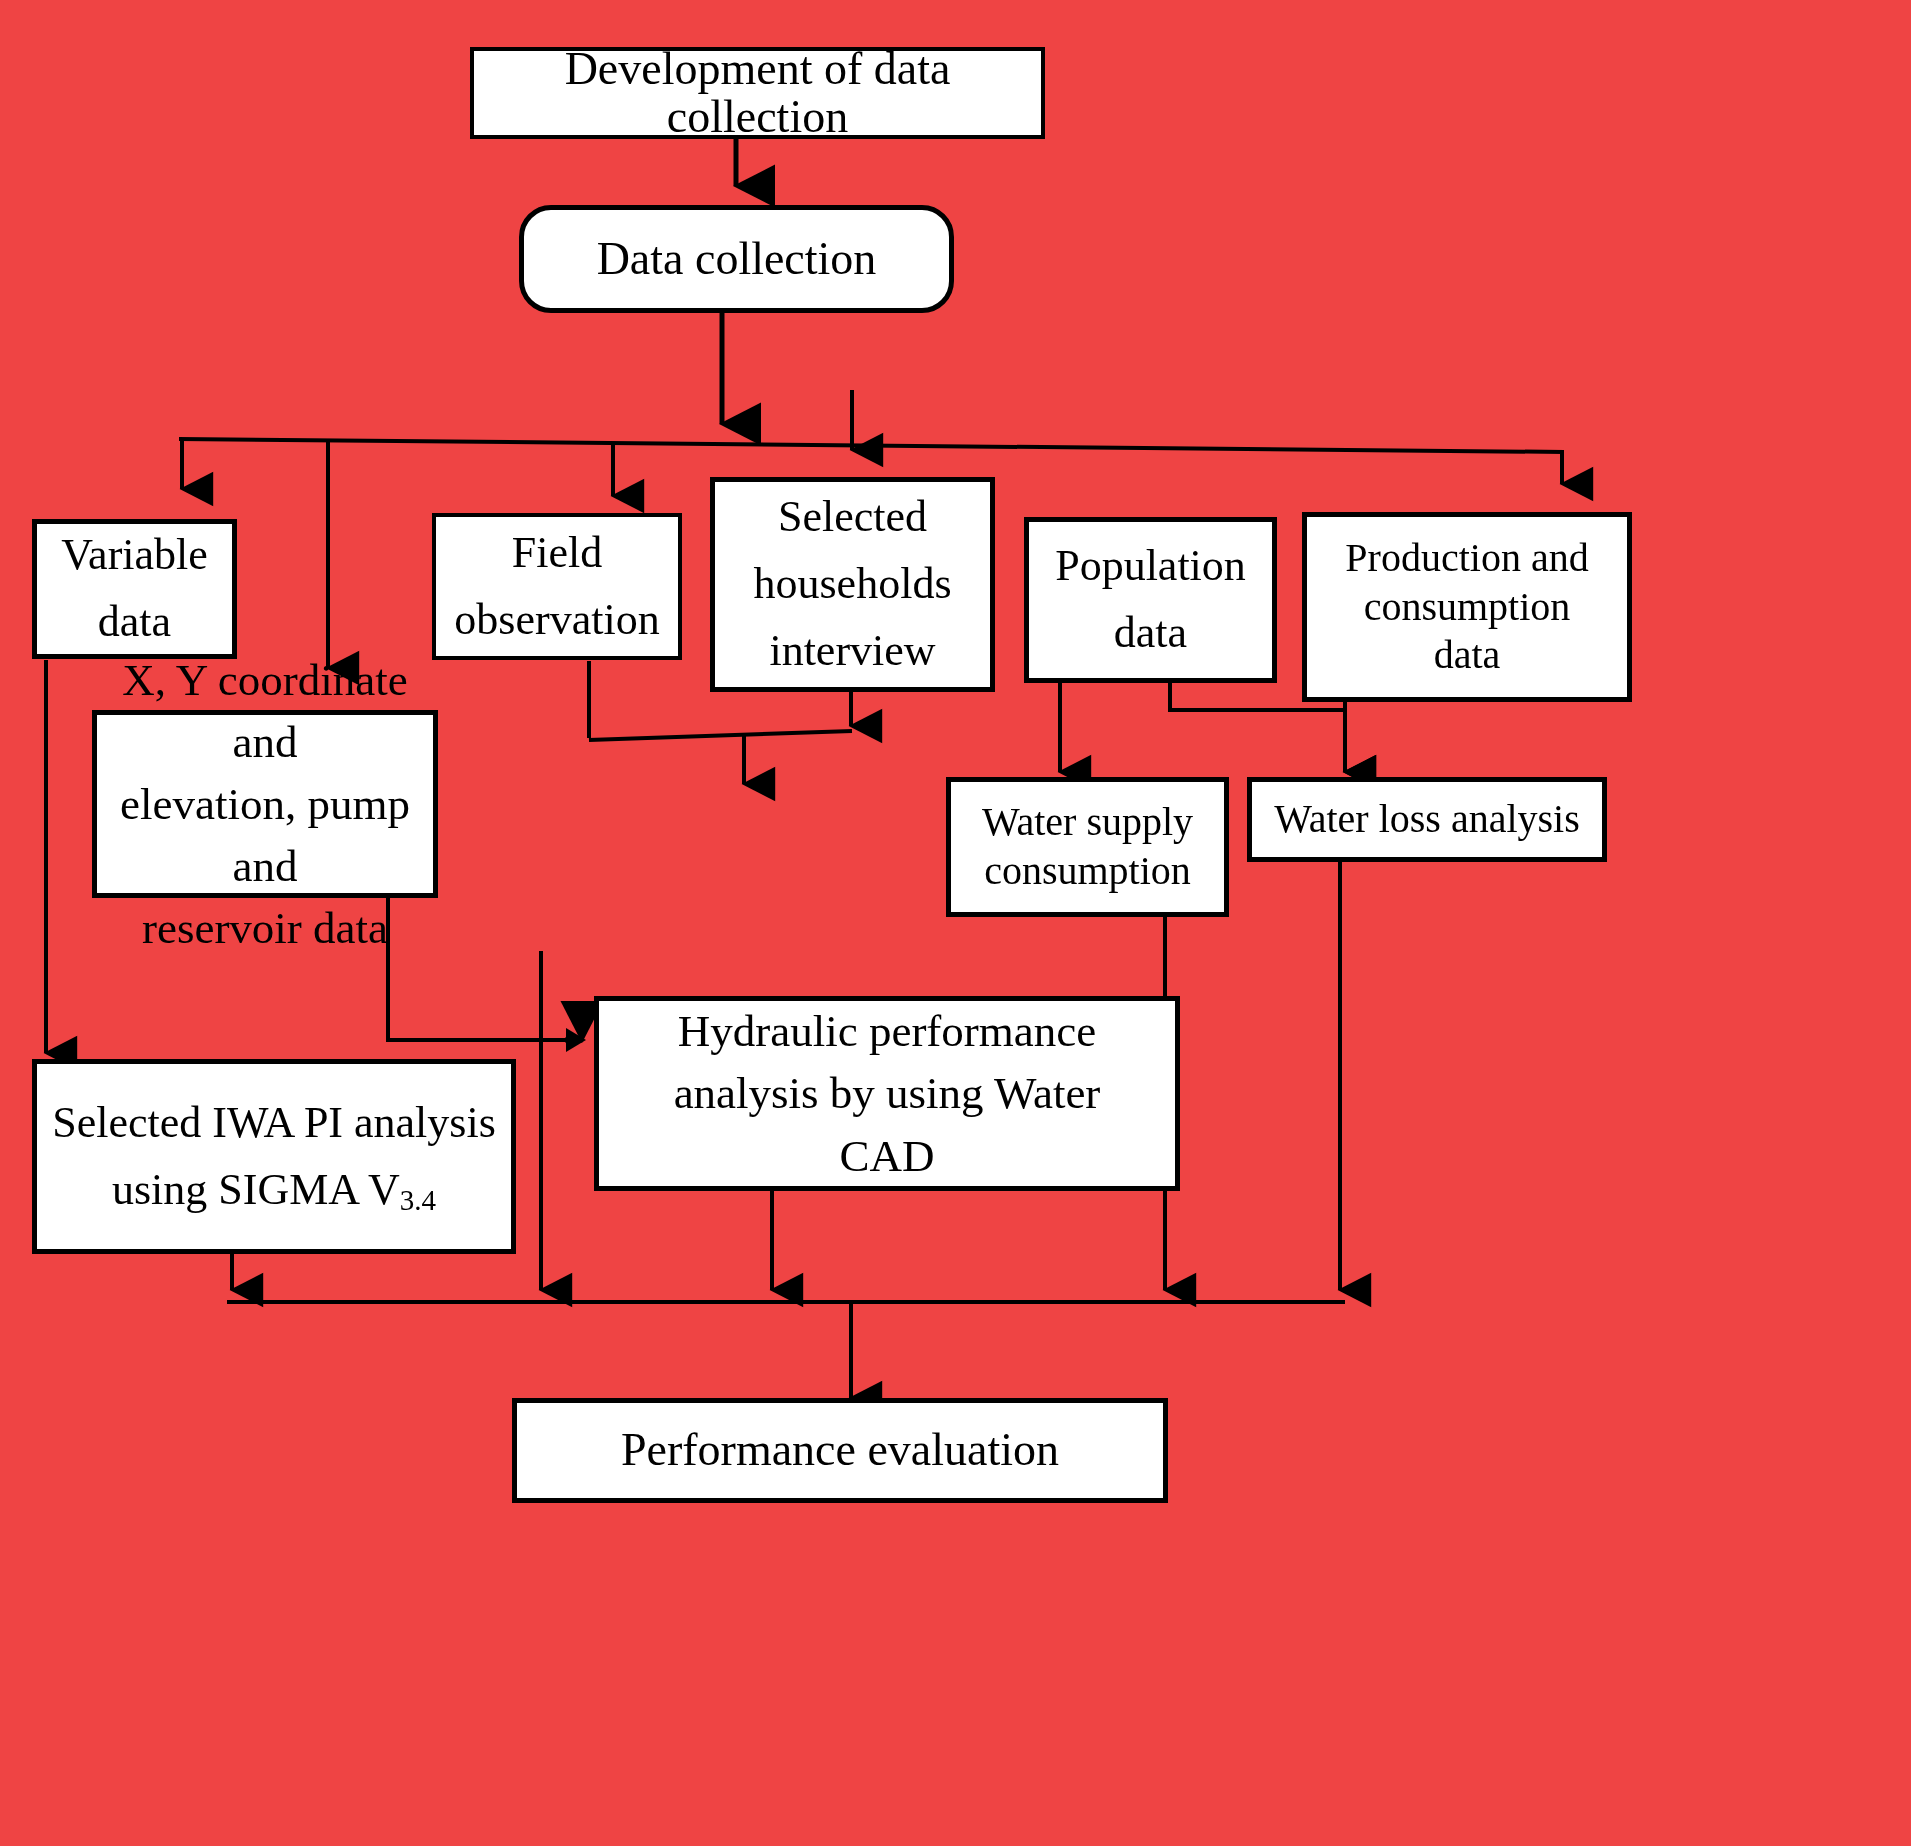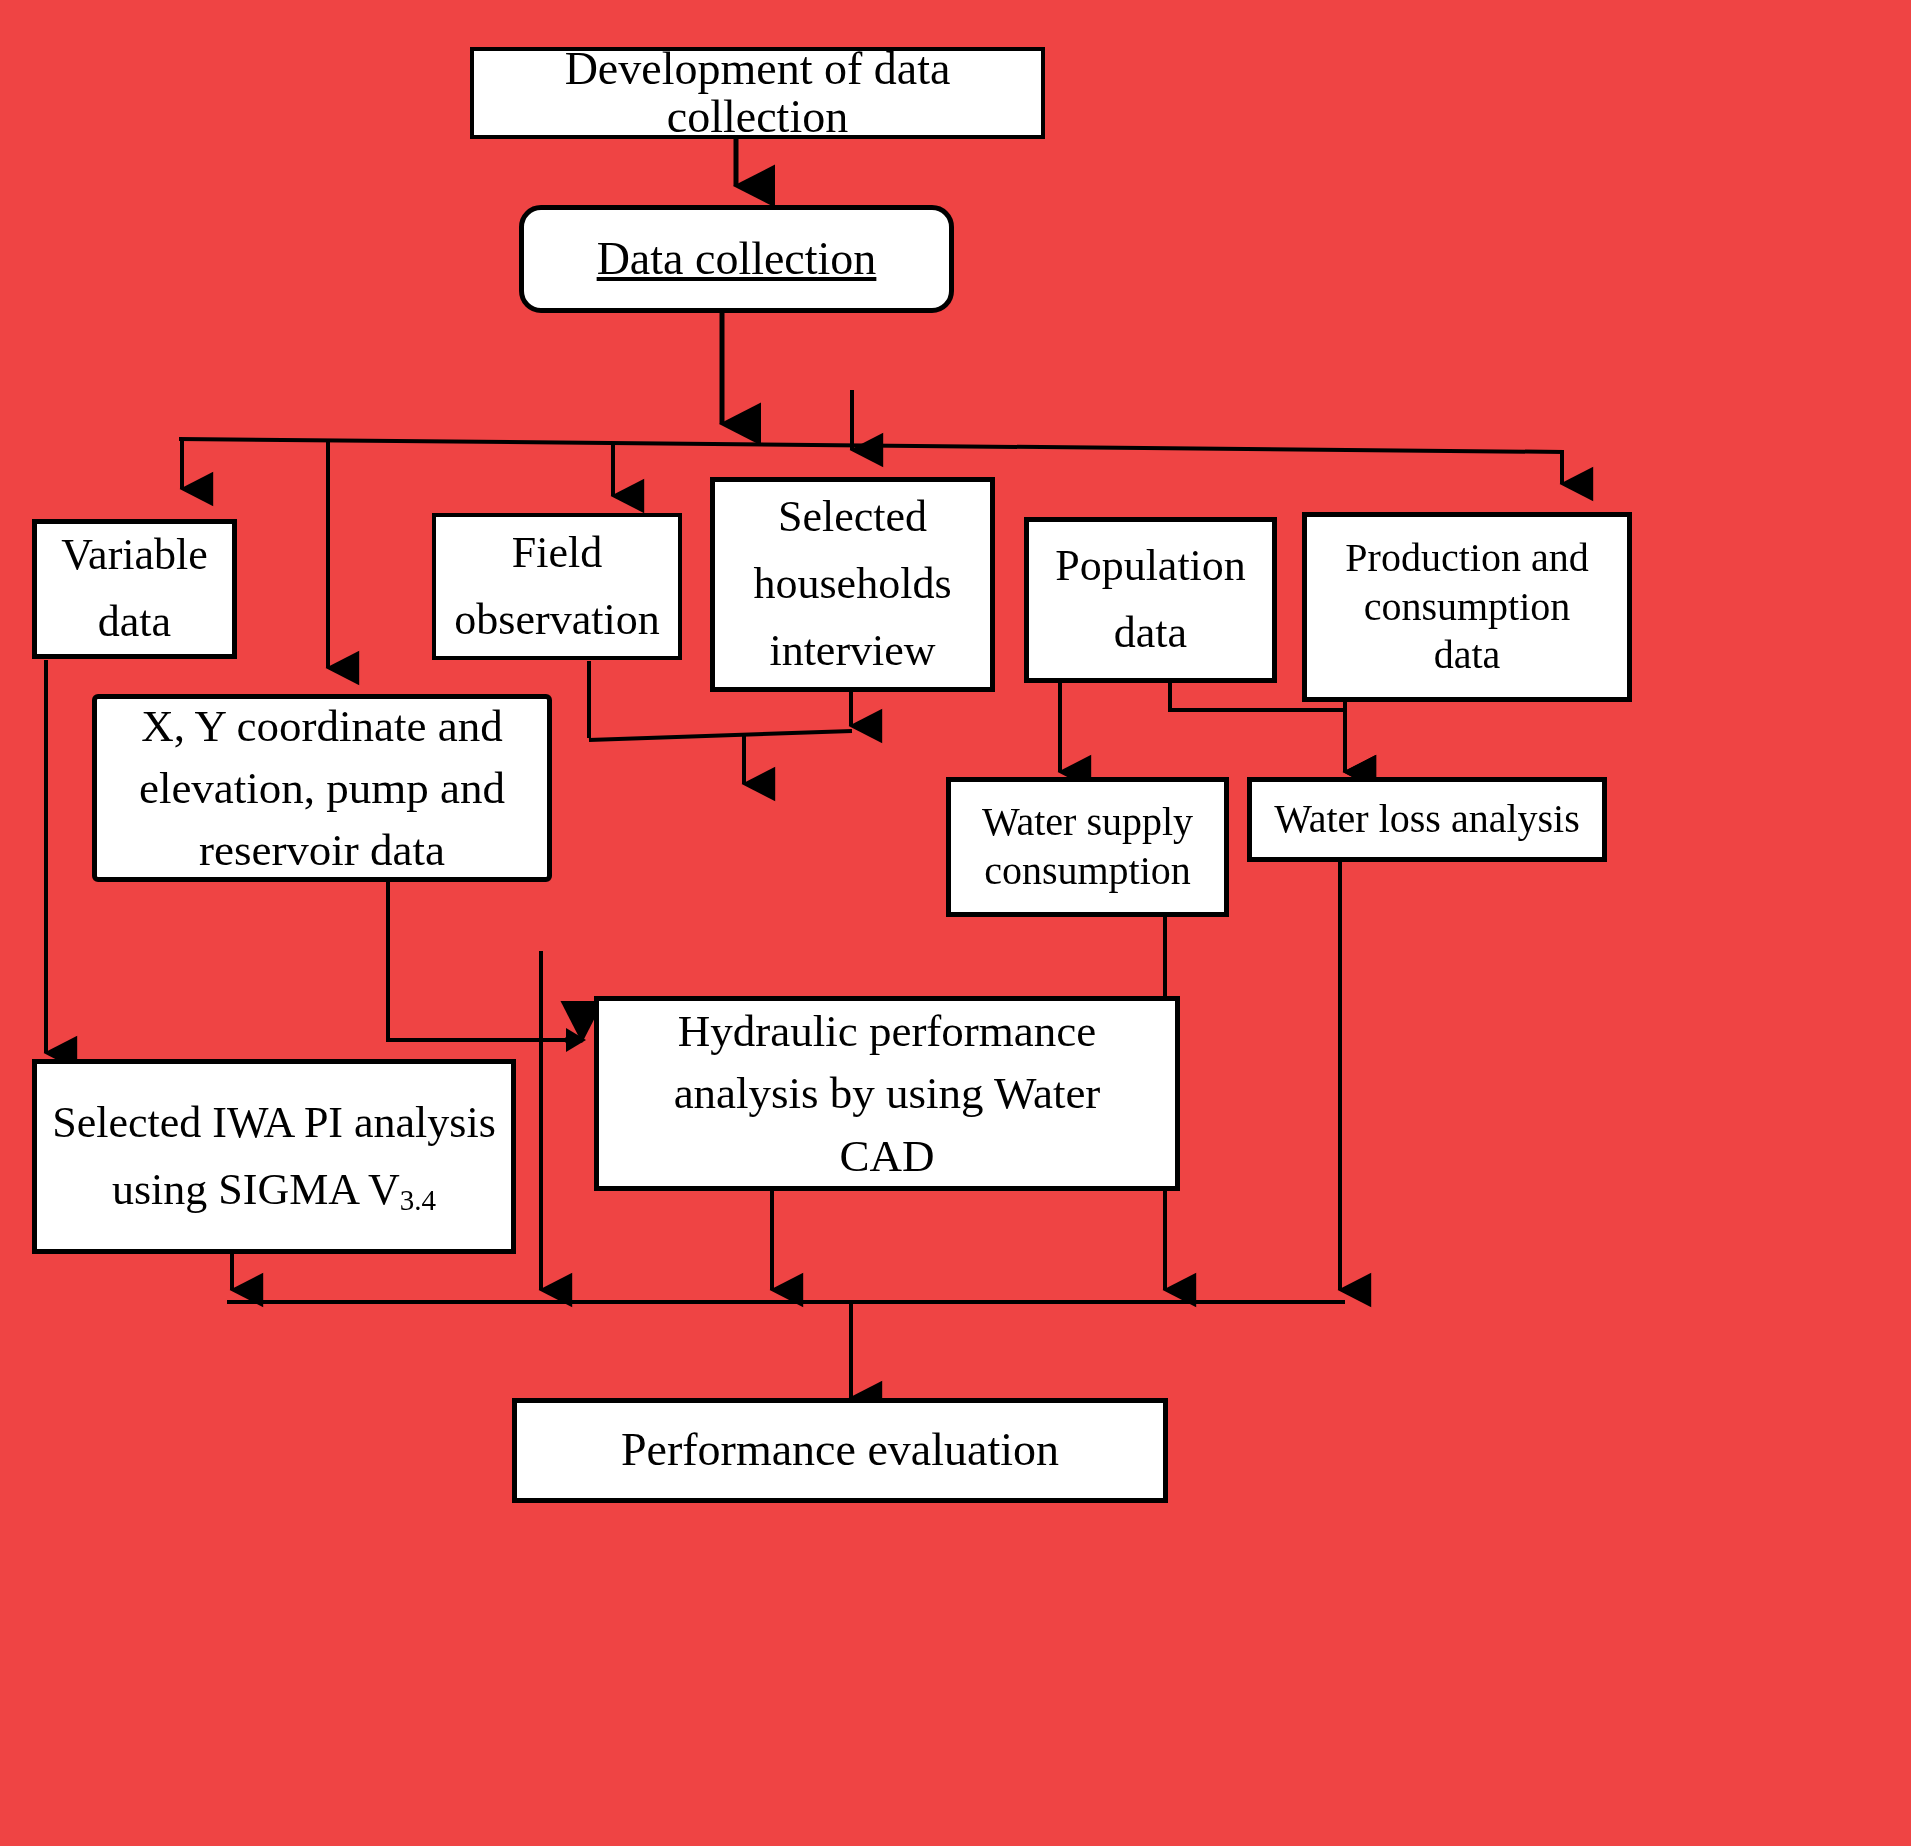--- a/index.html
+++ b/index.html
@@ -27,21 +27,21 @@
     background: #ffffff;
     border: 5px solid #000000;
     display: flex;
     align-items: center;
     justify-content: center;
     text-align: center;
     color: #000000;
     z-index: 2;
   }
   .node.thin { border-width: 4px; }
-  .node.rounded { border-radius: 22px; text-decoration: underline; }
+  .node.rounded { border-radius: 32px; }
   .node .txt {
     display: block;
     width: 100%;
     padding: 0 10px;
     box-sizing: border-box;
     white-space: pre-line;
   }
   .fs46 { font-size: 46px; line-height: 1.05; }
   .fs44 { font-size: 44px; line-height: 1.52; }
   .fs44t { font-size: 40px; line-height: 1.22; }
@@ -147,21 +147,21 @@
     <span class="txt fs44">Population
 data</span>
   </div>
 
   <div class="node" style="left:1302px; top:512px; width:330px; height:190px;">
     <span class="txt fs44t">Production and
 consumption
 data</span>
   </div>
 
-  <div class="node" style="left:92px; top:694px; width:460px; height:188px;border-radius:6px;">
+  <div class="node" style="left:92px; top:710px; width:346px; height:188px;">
     <span class="txt fs45">X, Y coordinate and
 elevation, pump and
 reservoir data</span>
   </div>
 
 
   <div class="node" style="left:946px; top:777px; width:283px; height:140px;">
     <span class="txt fs44t">Water supply
 consumption</span>
   </div>

